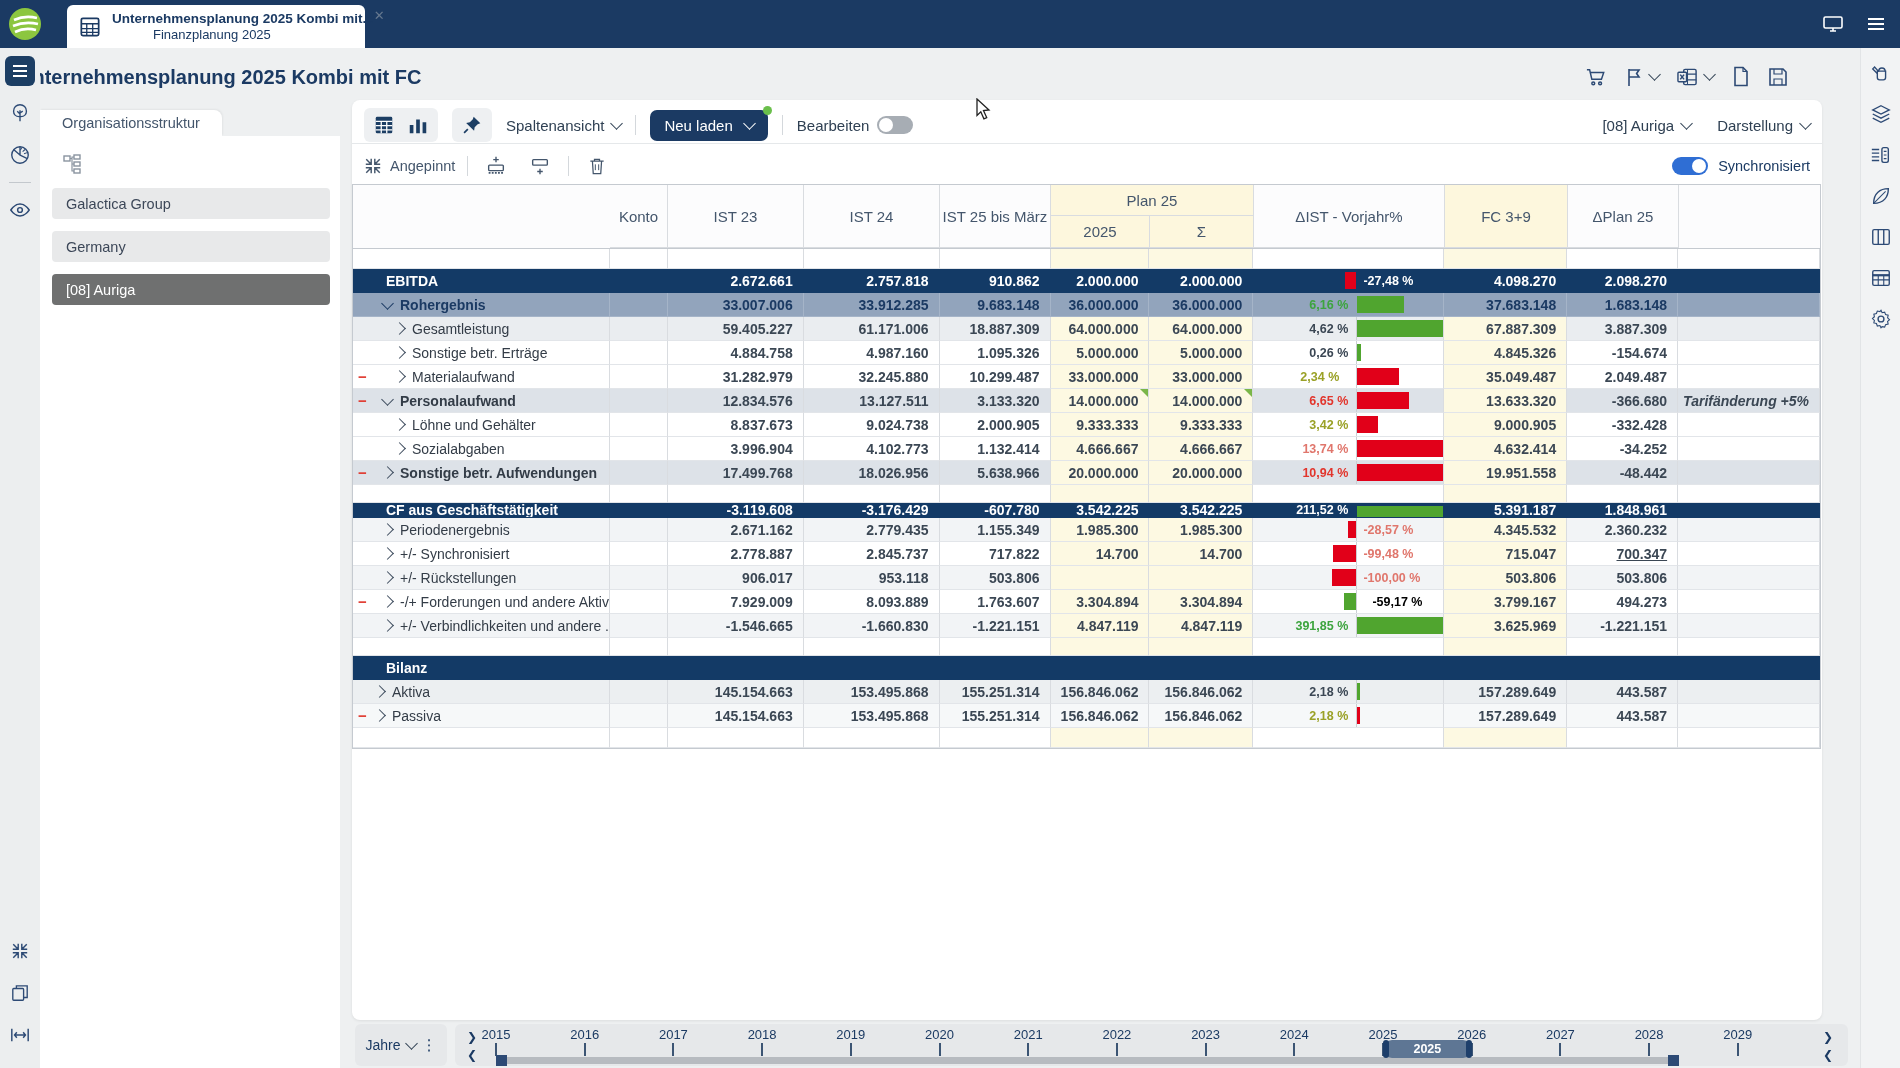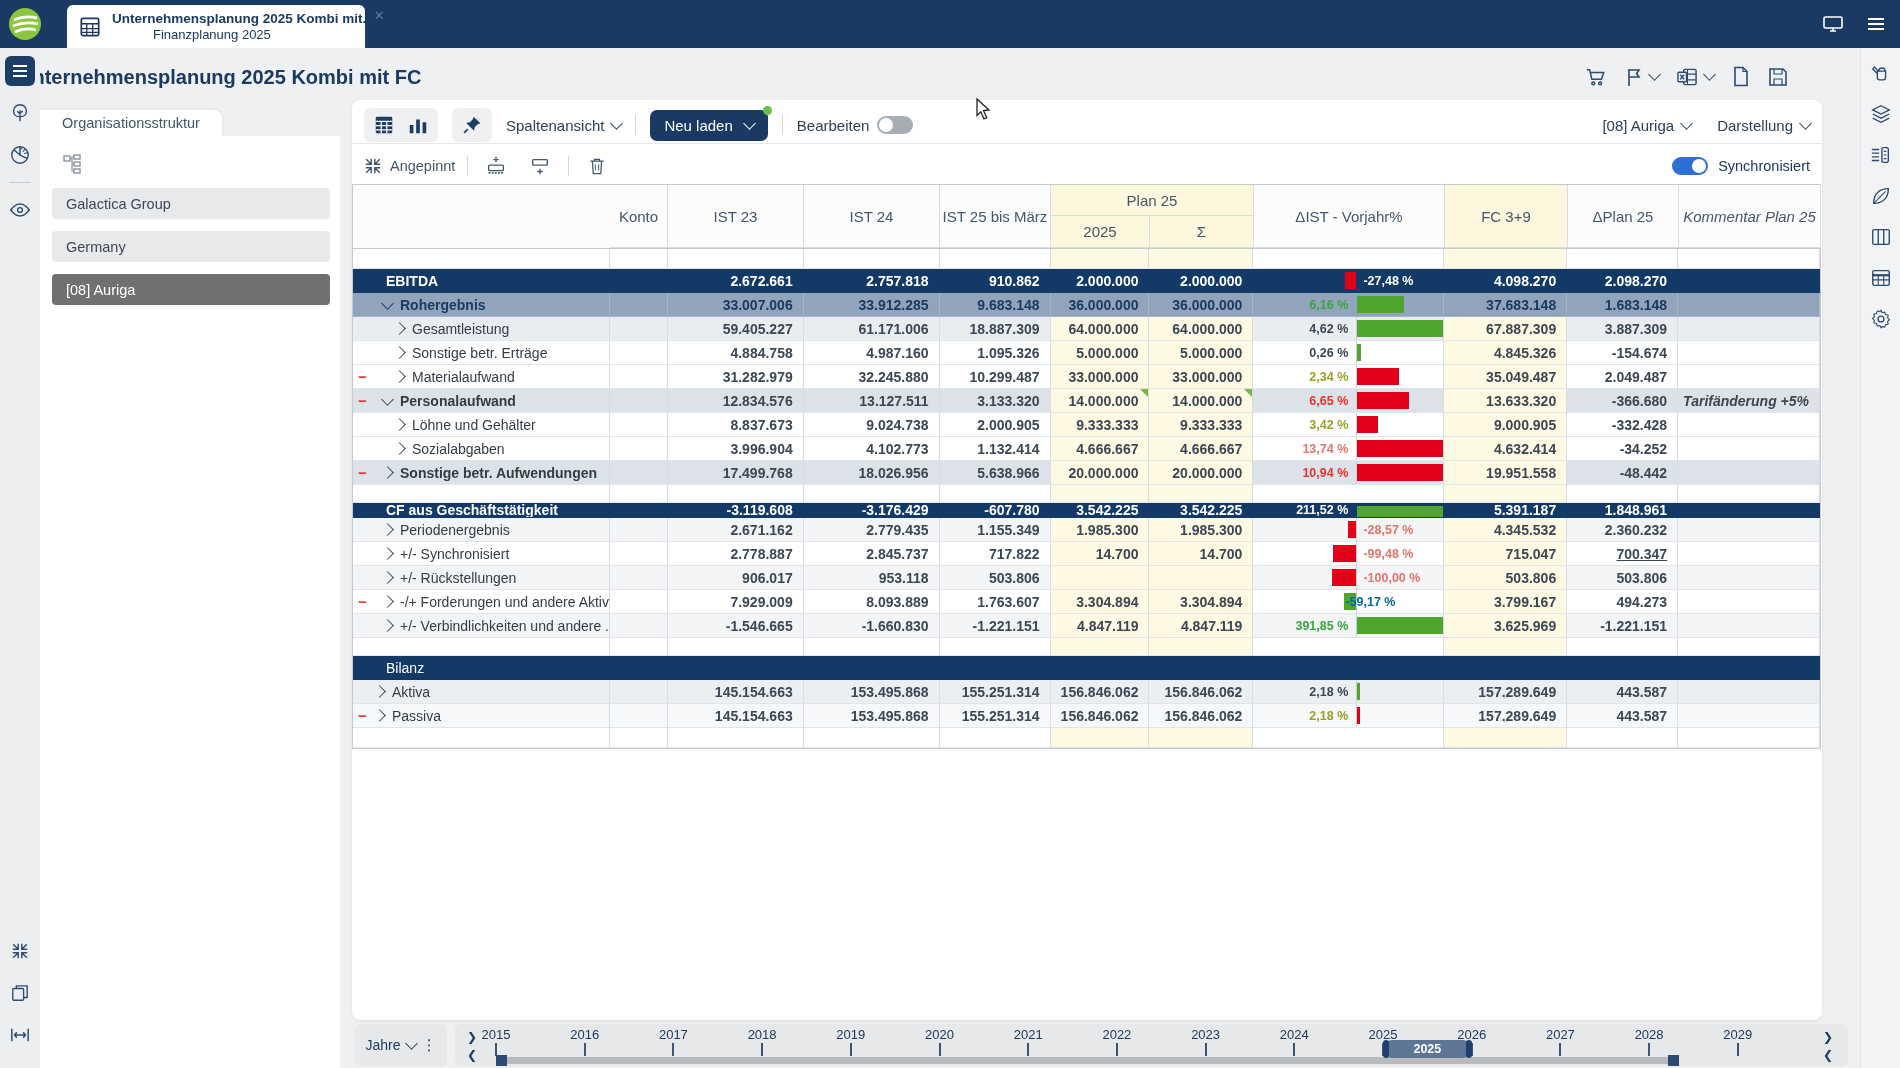--- a/index.html
+++ b/index.html
@@ -333,21 +333,20 @@
       <div class="hcell " style="left: 257px; top: 0px; width: 58px; height: 63px;">Konto</div>
       <div class="hcell " style="left: 315px; top: 0px; width: 136px; height: 63px;">IST 23</div>
       <div class="hcell " style="left: 451px; top: 0px; width: 136px; height: 63px;">IST 24</div>
       <div class="hcell " style="left: 587px; top: 0px; width: 111px; height: 63px;">IST 25 bis März</div>
       <div class="hcell yel" style="left: 698px; top: 0px; width: 203px; height: 31px;">Plan 25</div>
       <div class="hcell yel" style="left: 698px; top: 31px; width: 99px; height: 32px;">2025</div>
       <div class="hcell yel" style="left: 797px; top: 31px; width: 104px; height: 32px;">Σ</div>
       <div class="hcell " style="left: 901px; top: 0px; width: 191px; height: 63px;">ΔIST - Vorjahr%</div>
       <div class="hcell yel" style="left: 1092px; top: 0px; width: 123px; height: 63px;">FC 3+9</div>
       <div class="hcell " style="left: 1215px; top: 0px; width: 111px; height: 63px;">ΔPlan 25</div>
-      <div class="hcell it" style="left: 1326px; top: 0px; width: 142px; height: 63px;">Kommentar Plan 25</div>
     </div>
   <div id="tbody">
       <div class="trow" style="height: 20px;">
         <div class="cell lbl" style="width: 257px;"></div>
         <div class="cell " style="width: 58px;"></div>
         <div class="cell " style="width: 136px;"></div>
         <div class="cell " style="width: 136px;"></div>
         <div class="cell " style="width: 111px;"></div>
         <div class="cell yel" style="width: 99px;"></div>
         <div class="cell yel" style="width: 104px;"></div>
@@ -441,21 +440,21 @@
         </div>
         <div class="cell " style="width: 58px;"></div>
         <div class="cell " style="width: 136px;">31.282.979</div>
         <div class="cell " style="width: 136px;">32.245.880</div>
         <div class="cell " style="width: 111px;">10.299.487</div>
         <div class="cell yel" style="width: 99px;">33.000.000</div>
         <div class="cell yel" style="width: 104px;">33.000.000</div>
         <div class="cell pctwrap" style="width: 191px;">
           <div class="pctaxis"></div>
           <div class="pctbar" style="background: rgb(225, 0, 25); width: 42px; left: 104px;"></div>
-          <span class="pcttxt" style="color: rgb(154, 161, 39); right: 95px;">2,34 %</span>
+          <span class="pcttxt" style="color: rgb(154, 161, 39); right: 104px;">2,34 %</span>
         </div>
         <div class="cell yel" style="width: 123px;">35.049.487</div>
         <div class="cell " style="width: 111px;">2.049.487</div>
         <div class="cell cm" style="width: 142px;"></div>
       </div>
       <div class="trow r-graybold" style="height: 24px;">
         <div class="cell lbl" style="width: 257px; padding-left: 30px;">
           <span class="minus">−</span>
           <span class="chev d"></span>
           <span style="font-weight: 700;">Personalaufwand</span>
@@ -635,21 +634,21 @@
         </div>
         <div class="cell " style="width: 58px;"></div>
         <div class="cell " style="width: 136px;">7.929.009</div>
         <div class="cell " style="width: 136px;">8.093.889</div>
         <div class="cell " style="width: 111px;">1.763.607</div>
         <div class="cell yel" style="width: 99px;">3.304.894</div>
         <div class="cell yel" style="width: 104px;">3.304.894</div>
         <div class="cell pctwrap" style="width: 191px;">
           <div class="pctaxis"></div>
           <div class="pctbar" style="background: rgb(80, 165, 47); width: 12px; left: 91px;"></div>
-          <span class="pcttxt" style="color: #0369a1; left: 92px;">-59,17 %</span>
+          <span class="pcttxt" style="color: #000000; left: 119px;">-59,17 %</span>
         </div>
         <div class="cell yel" style="width: 123px;">3.799.167</div>
         <div class="cell " style="width: 111px;">494.273</div>
         <div class="cell cm" style="width: 142px;"></div>
       </div>
       <div class="trow r-alt" style="height: 24px;">
         <div class="cell lbl" style="width: 257px; padding-left: 30px;">
           <span class="chev r"></span>
           <span>+/- Verbindlichkeiten und andere ...</span>
         </div>
@@ -676,21 +675,21 @@
         <div class="cell " style="width: 111px;"></div>
         <div class="cell yel" style="width: 99px;"></div>
         <div class="cell yel" style="width: 104px;"></div>
         <div class="cell pctwrap" style="width: 191px;"></div>
         <div class="cell yel" style="width: 123px;"></div>
         <div class="cell " style="width: 111px;"></div>
         <div class="cell cm" style="width: 142px;"></div>
       </div>
       <div class="trow r-section" style="height: 24px;">
         <div class="cell lbl" style="width: 257px; padding-left: 33px;">
-          <span style="font-weight: 400;">Bilanz</span>
+          <span style="font-weight: 700;">Bilanz</span>
         </div>
         <div class="cell " style="width: 58px;"></div>
         <div class="cell " style="width: 136px;"></div>
         <div class="cell " style="width: 136px;"></div>
         <div class="cell " style="width: 111px;"></div>
         <div class="cell " style="width: 99px;"></div>
         <div class="cell " style="width: 104px;"></div>
         <div class="cell pctwrap" style="width: 191px;"></div>
         <div class="cell " style="width: 123px;"></div>
         <div class="cell " style="width: 111px;"></div>

